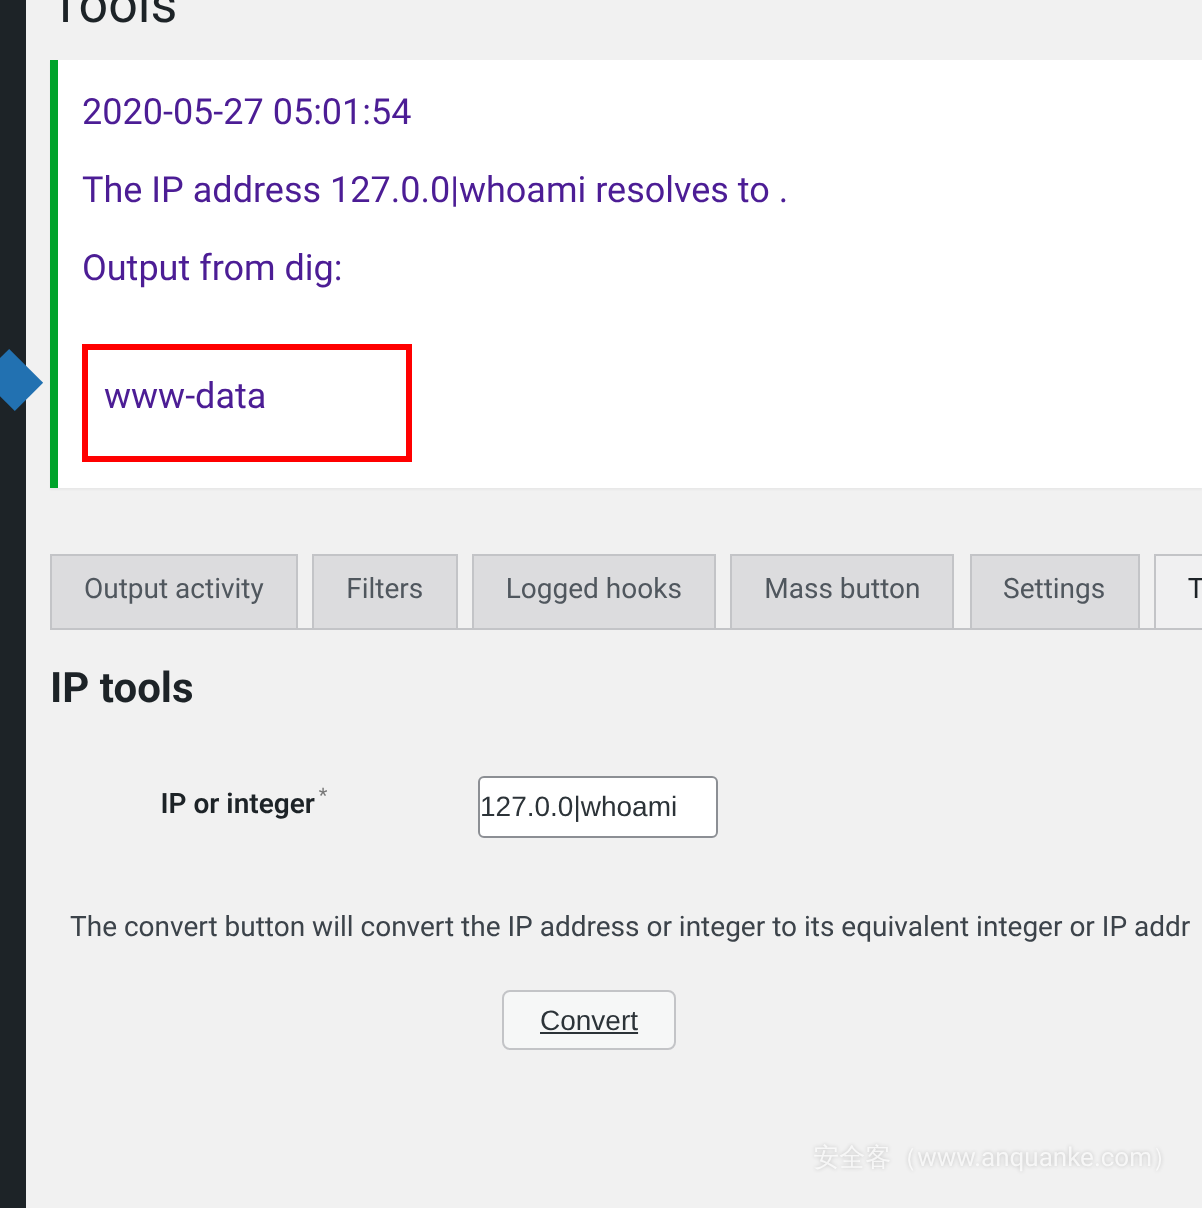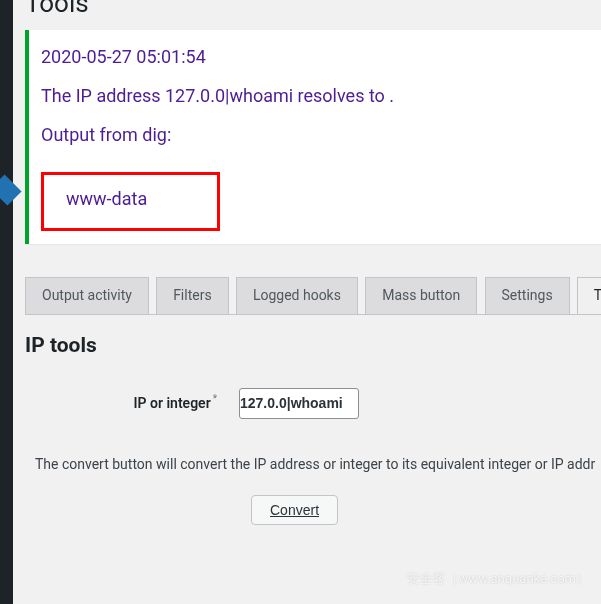--- a/index.html
+++ b/index.html
@@ -47,21 +47,21 @@
     font-size: 18px;
     color: #4c1d95;
   }
   .notice p {
     margin: 12px 0;
     line-height: 1.5;
   }
   .highlight-box {
     display: inline-block;
     border: 3px solid #ff0000;
-    padding: 10px 70px 16px 22px;
+    padding: 10px 70px 16px 8px;
     margin: -4px 0 8px -10px;
   }
   .tab-wrapper {
     border-bottom: 1px solid #c3c4c7;
     margin: 0;
     white-space: nowrap;
     overflow: hidden;
   }
   .tab {
     display: inline-block;
@@ -86,21 +86,21 @@
   .section-title {
     font-size: 21px;
     font-weight: 700;
     color: #1d2327;
     margin: 18px 0 14px 0;
   }
   .form-table {
     width: 100%;
   }
   .form-table th {
-    text-align: right;
+    text-align: center;
     font-weight: 600;
     font-size: 14px;
     padding: 20px 10px 20px 0;
     width: 200px;
     vertical-align: top;
     color: #1d2327;
   }
   .form-table th sup {
     font-size: 10px;
     font-weight: 400;
@@ -113,21 +113,20 @@
   }
   input[type="text"] {
     border: 1px solid #8c8f94;
     background: #fff;
     padding: 4px 0;
     font-size: 14px;
     line-height: 1.5;
     border-radius: 3px;
     width: 120px;
     color: #2c3338;
-    font-weight: bold;
   }
   .description {
     font-size: 14px;
     color: #3c434a;
     margin: 18px 0 20px 10px;
     line-height: 1.5;
     white-space: nowrap;
     overflow: hidden;
   }
   .button {

